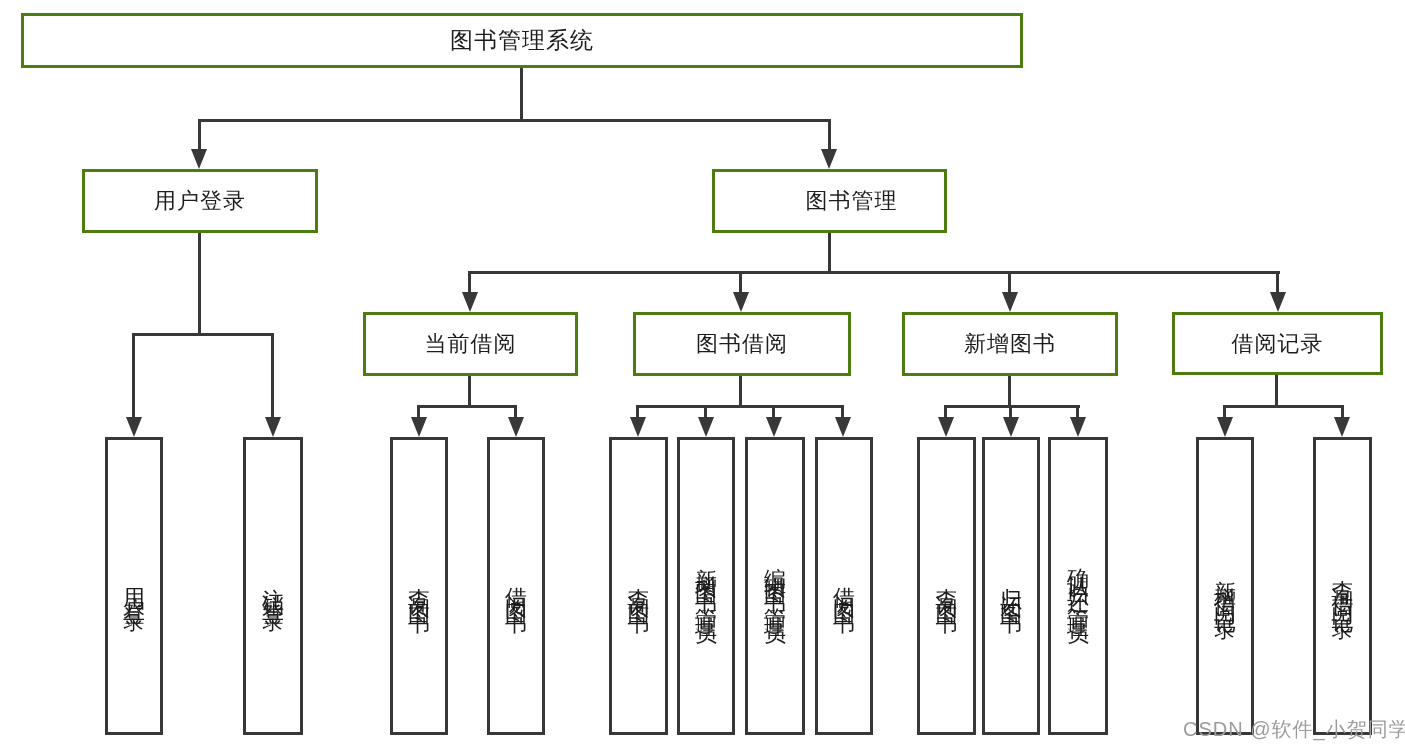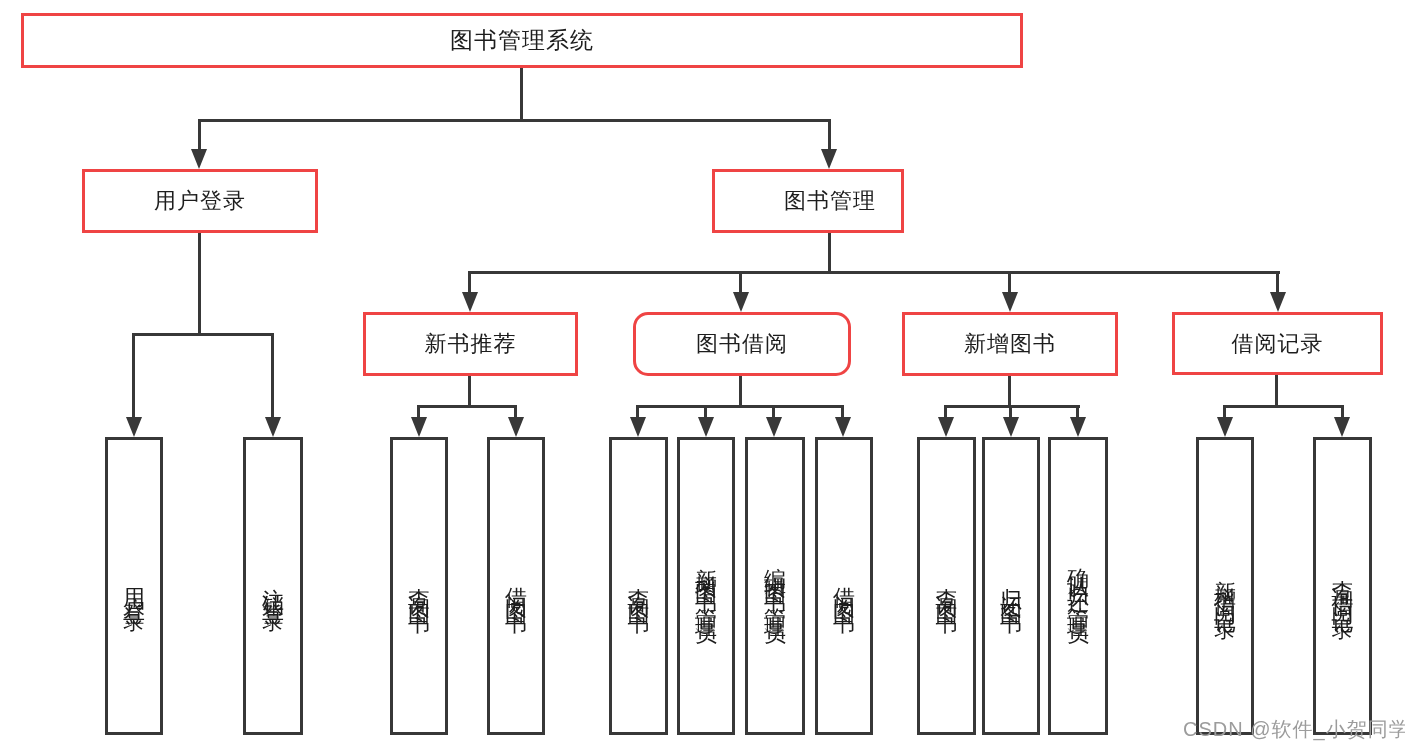--- a/index.html
+++ b/index.html
@@ -7,21 +7,21 @@
     position: relative;
     width: 1405px;
     height: 747px;
     background: #ffffff;
     font-family: "Liberation Sans", "DejaVu Sans", sans-serif;
     overflow: hidden;
   }
   .box {
     position: absolute;
     box-sizing: border-box;
-    border: 3px solid #ef4444;
+    border: 3px solid #4d7c0f;
     background: #ffffff;
     display: flex;
     align-items: center;
     justify-content: center;
     color: #1d1d1d;
     font-size: 22px;
     letter-spacing: 1px;
     z-index: 2;
   }
   .root-box { font-size: 23px; }
@@ -73,42 +73,42 @@
   <div class="box root-box" style="left:21px; top:13px; width:1002px; height:55px;">图书管理系统</div>
 
   <div class="vline" style="left:520px; top:68px; height:52px;"></div>
   <div class="hline" style="left:198px; top:119px; width:633px;"></div>
   <div class="vline" style="left:198px; top:119px; height:32px;"></div>
   <div class="arrow" style="left:191px; top:149px;"></div>
   <div class="vline" style="left:828px; top:119px; height:32px;"></div>
   <div class="arrow" style="left:821px; top:149px;"></div>
 
   <div class="box" style="left:82px; top:169px; width:236px; height:64px;">用户登录</div>
-  <div class="box" style="left:712px; top:169px; width:192px; height:64px;padding-left:44px;">图书管理</div>
+  <div class="box" style="left:712px; top:169px; width:235px; height:64px;padding-left:44px;">图书管理</div>
 
   <div class="vline" style="left:198px; top:233px; height:102px;"></div>
   <div class="hline" style="left:132px; top:333px; width:142px;"></div>
   <div class="vline" style="left:132px; top:333px; height:86px;"></div>
   <div class="arrow" style="left:126px; top:417px;"></div>
   <div class="vline" style="left:271px; top:333px; height:86px;"></div>
   <div class="arrow" style="left:265px; top:417px;"></div>
 
   <div class="vline" style="left:828px; top:233px; height:41px;"></div>
   <div class="hline" style="left:468px; top:271px; width:812px;"></div>
   <div class="vline" style="left:468px; top:271px; height:26px;"></div>
   <div class="arrow" style="left:462px; top:292px;"></div>
   <div class="vline" style="left:739px; top:271px; height:26px;"></div>
   <div class="arrow" style="left:733px; top:292px;"></div>
   <div class="vline" style="left:1008px; top:271px; height:26px;"></div>
   <div class="arrow" style="left:1002px; top:292px;"></div>
   <div class="vline" style="left:1276px; top:271px; height:26px;"></div>
   <div class="arrow" style="left:1270px; top:292px;"></div>
 
-  <div class="box" style="left:363px; top:312px; width:215px; height:64px;">新书推荐</div>
-  <div class="box" style="left:633px; top:312px; width:218px; height:64px;border-radius:15px;">图书借阅</div>
+  <div class="box" style="left:363px; top:312px; width:215px; height:64px;">当前借阅</div>
+  <div class="box" style="left:633px; top:312px; width:218px; height:64px;">图书借阅</div>
   <div class="box" style="left:902px; top:312px; width:216px; height:64px;">新增图书</div>
   <div class="box" style="left:1172px; top:312px; width:211px; height:63px;">借阅记录</div>
 
   <div class="vline" style="left:468px; top:376px; height:31px;"></div>
   <div class="hline" style="left:417px; top:405px; width:100px;"></div>
   <div class="vline" style="left:417px; top:405px; height:16px;"></div>
   <div class="arrow" style="left:411px; top:417px;"></div>
   <div class="vline" style="left:514px; top:405px; height:16px;"></div>
   <div class="arrow" style="left:508px; top:417px;"></div>
 

